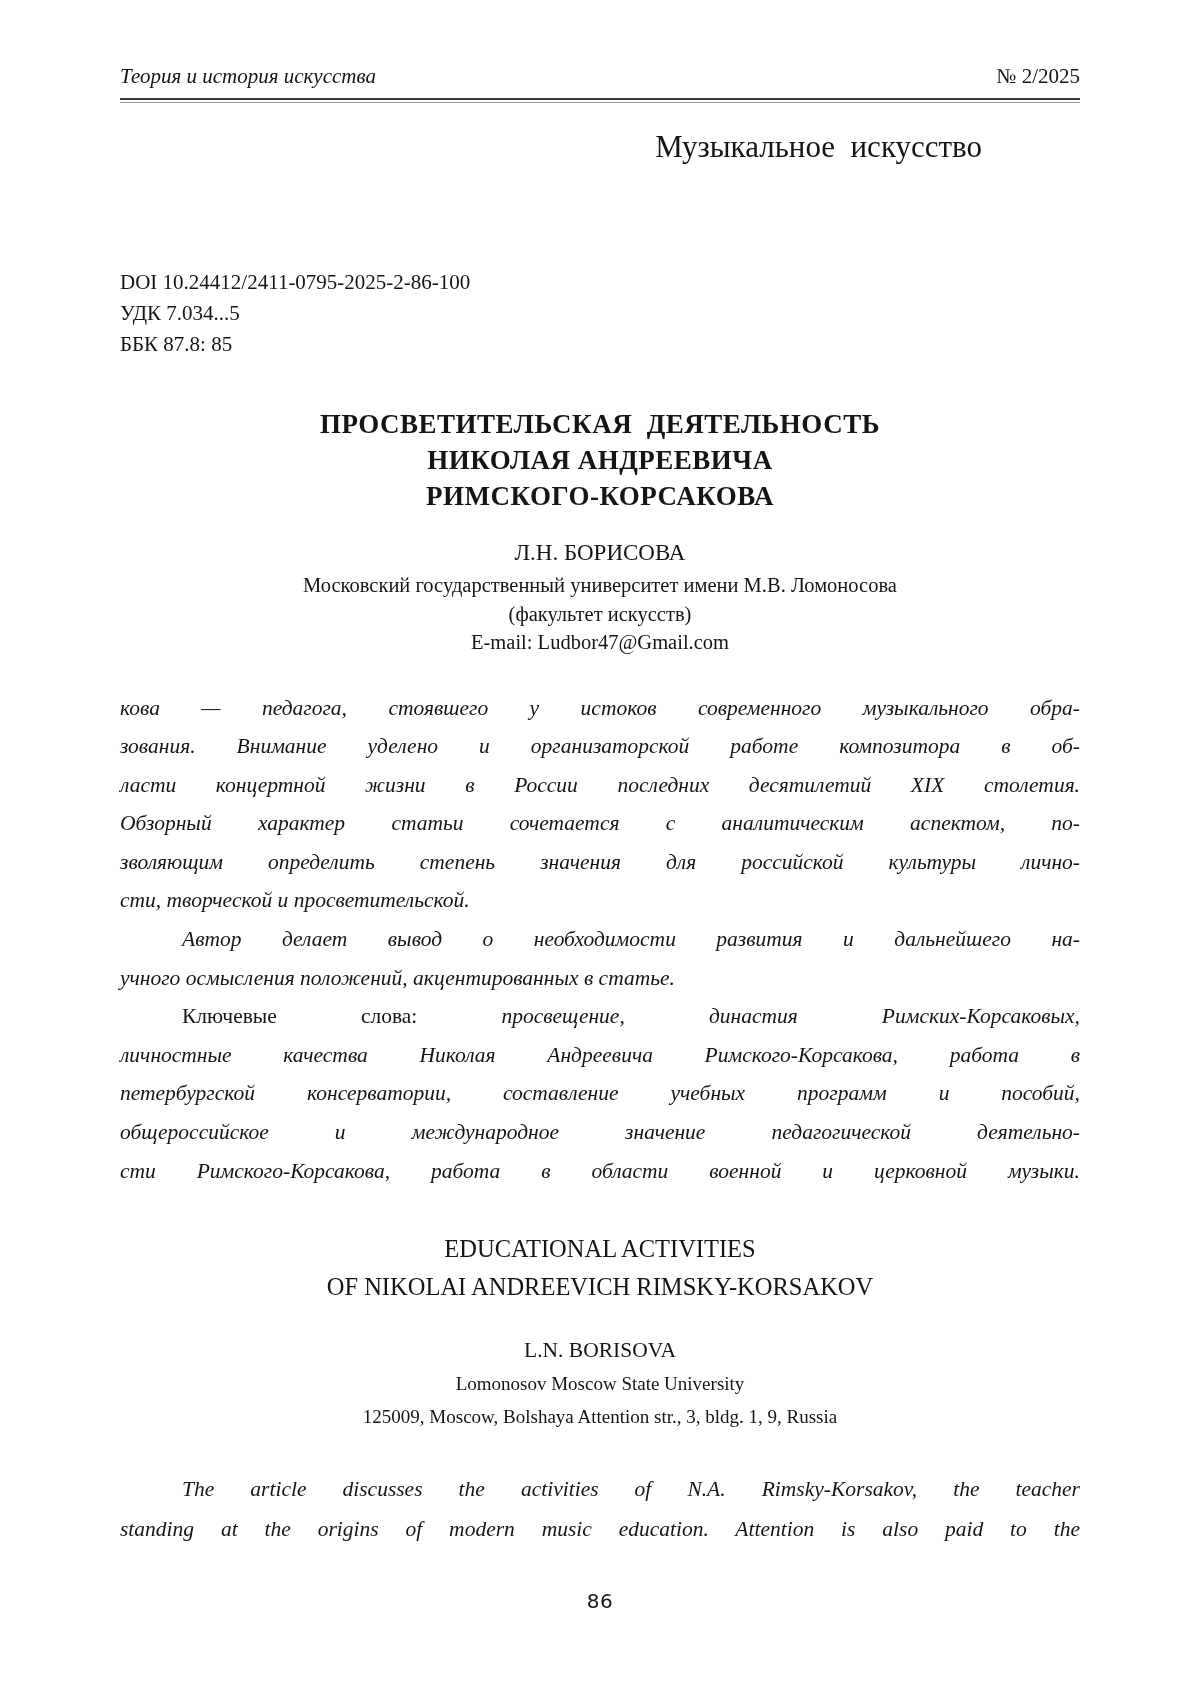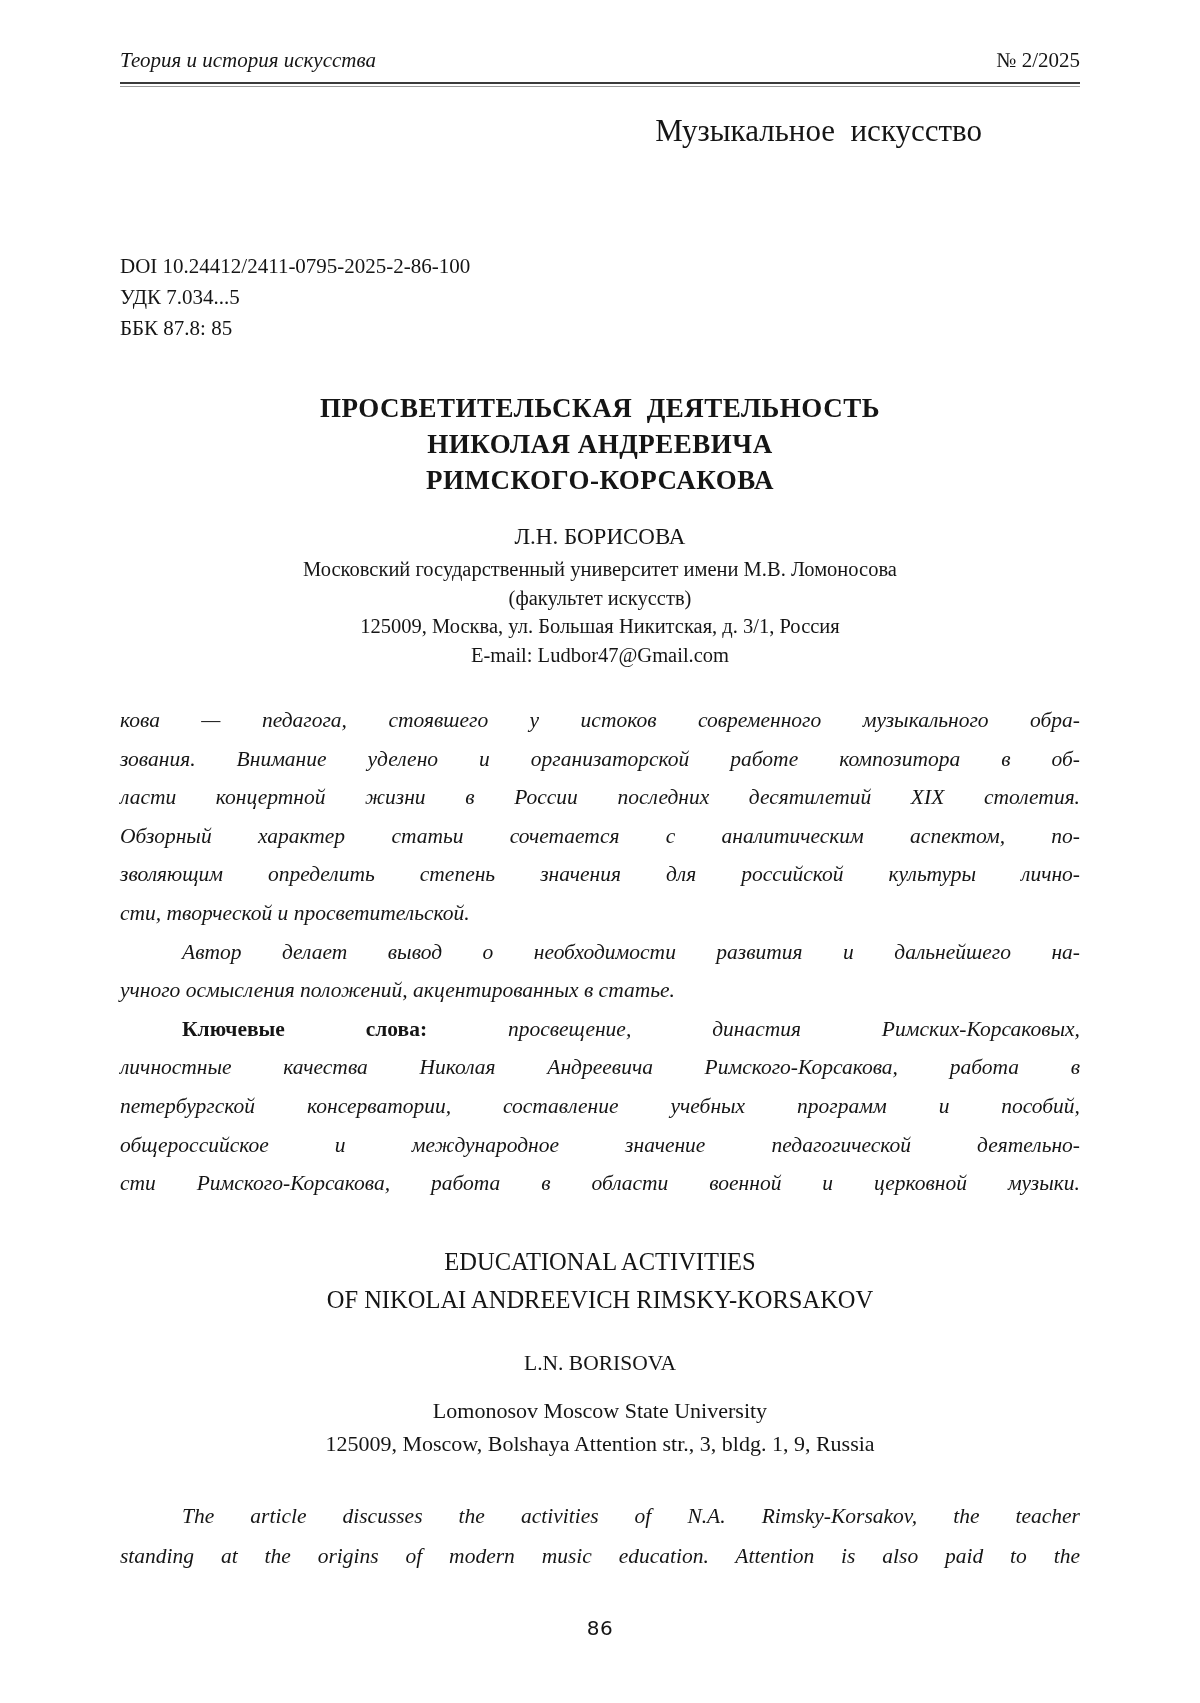--- a/index.html
+++ b/index.html
@@ -5,21 +5,21 @@
   html, body { margin: 0; padding: 0; background: #ffffff; }
   .page {
     position: relative;
     width: 1200px;
     height: 1703px;
     background: #ffffff;
     color: #151515;
     font-family: "Liberation Serif", serif;
     overflow: hidden;
     box-sizing: border-box;
-    padding: 48px 120px 0 120px;
+    padding: 64px 120px 0 120px;
   }
   
   .running-head {
     display: flex;
     justify-content: space-between;
     align-items: baseline;
     font-style: italic;
     font-size: 21px;
   }
   .running-head .issue { font-style: normal; font-size: 21px; }
@@ -51,30 +51,30 @@
   }
   .ru-title div { white-space: pre-wrap; }
   
   .ru-author { margin-top: 26px; text-align: center; font-size: 23px; }
   .ru-affil { margin-top: 5px; text-align: center; font-size: 20.5px; line-height: 28.5px; }
   
   .abstract-ru { margin-top: 32px; font-style: italic; font-size: 21.5px; line-height: 38.6px; }
   .jline { text-align: justify; text-align-last: justify; }
   .lline { text-align: left; }
   .indent { padding-left: 62px; box-sizing: border-box; }
-  .kw-label { font-style: normal; font-weight: 700; }
+  .kw-label { font-style: normal; font-weight: 400; }
   
   .en-title {
     margin-top: 40px;
     text-align: center;
     font-size: 24.5px;
     line-height: 38px;
   }
   .en-author { margin-top: 32px; text-align: center; font-size: 21.5px; }
-  .en-affil { margin-top: 18px; text-align: center; font-size: 22px; line-height: 33px; }
+  .en-affil { margin-top: 4px; text-align: center; font-size: 19px; line-height: 33px; }
   .abstract-en { margin-top: 36px; font-style: italic; font-size: 21.5px; line-height: 40px; }
   
   .page-number {
     margin-top: 40px;
     text-align: center;
     font-size: 20px;
     font-family: "DejaVu Sans", sans-serif;
     letter-spacing: 0.5px;
   }
 </style>
@@ -100,21 +100,20 @@
   <div class="ru-title">
     <div>ПРОСВЕТИТЕЛЬСКАЯ  ДЕЯТЕЛЬНОСТЬ</div>
     <div>НИКОЛАЯ АНДРЕЕВИЧА</div>
     <div>РИМСКОГО-КОРСАКОВА</div>
   </div>
 
   <div class="ru-author">Л.Н. БОРИСОВА</div>
   <div class="ru-affil">
     <div>Московский государственный университет имени М.В. Ломоносова</div>
     <div>(факультет искусств)</div>
-    <div>125009, Москва, ул. Большая Никитская, д. 3/1, Россия</div>
     <div>E-mail: Ludbor47@Gmail.com</div>
   </div>
 
   <div class="abstract-ru">
     <div class="jline">кова — педагога, стоявшего у истоков современного музыкального обра-</div>
     <div class="jline">зования. Внимание уделено и организаторской работе композитора в об-</div>
     <div class="jline">ласти концертной жизни в России последних десятилетий XIX столетия.</div>
     <div class="jline">Обзорный характер статьи сочетается с аналитическим аспектом, по-</div>
     <div class="jline">зволяющим определить степень значения для российской культуры лично-</div>
     <div class="lline">сти, творческой и просветительской.</div>

